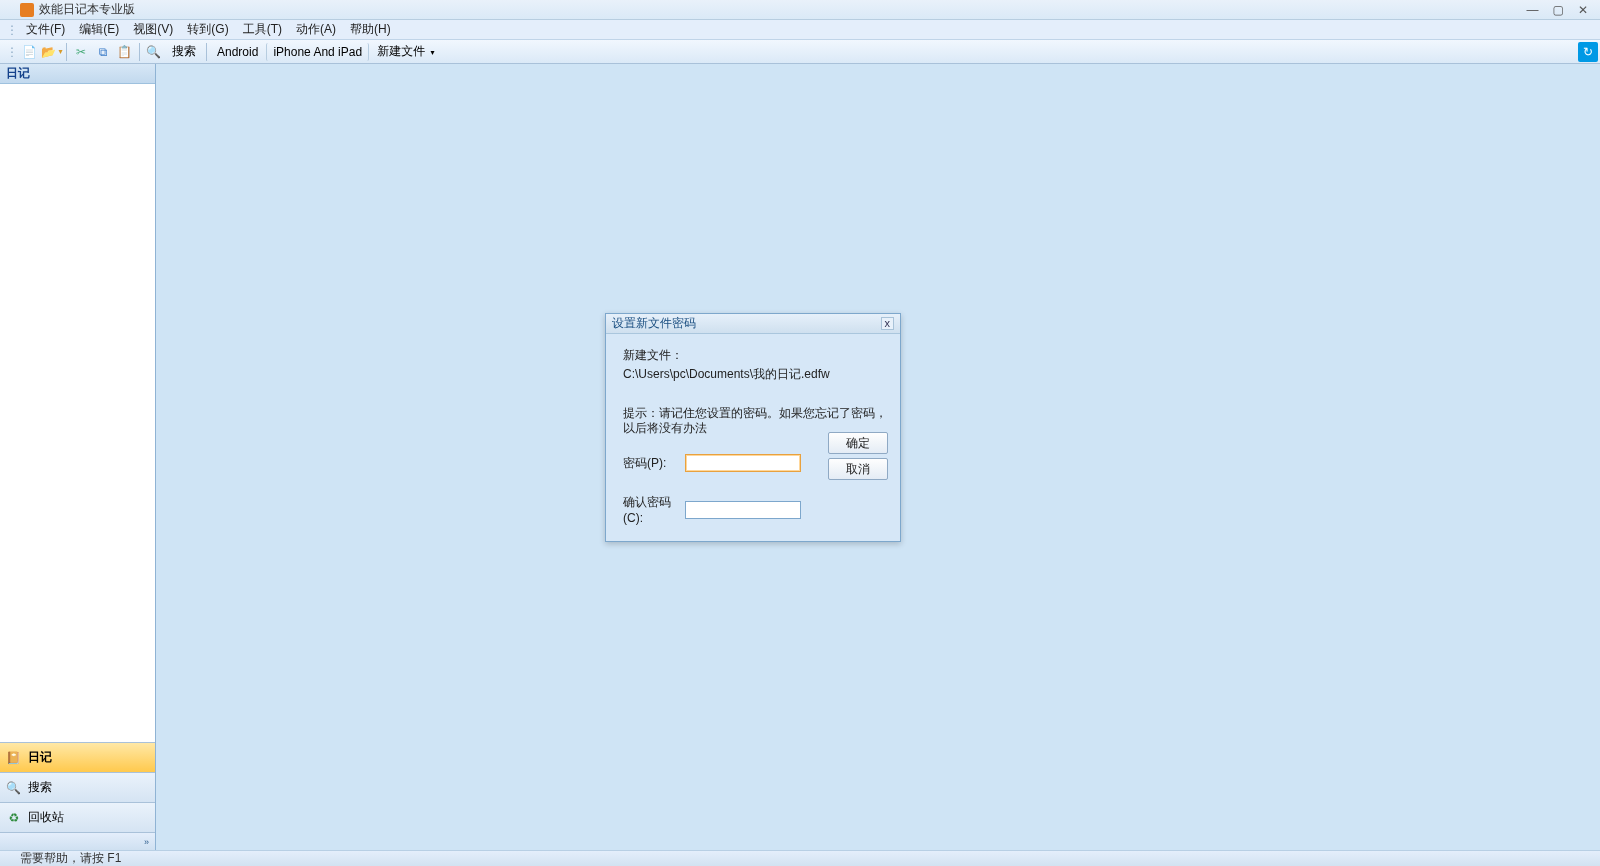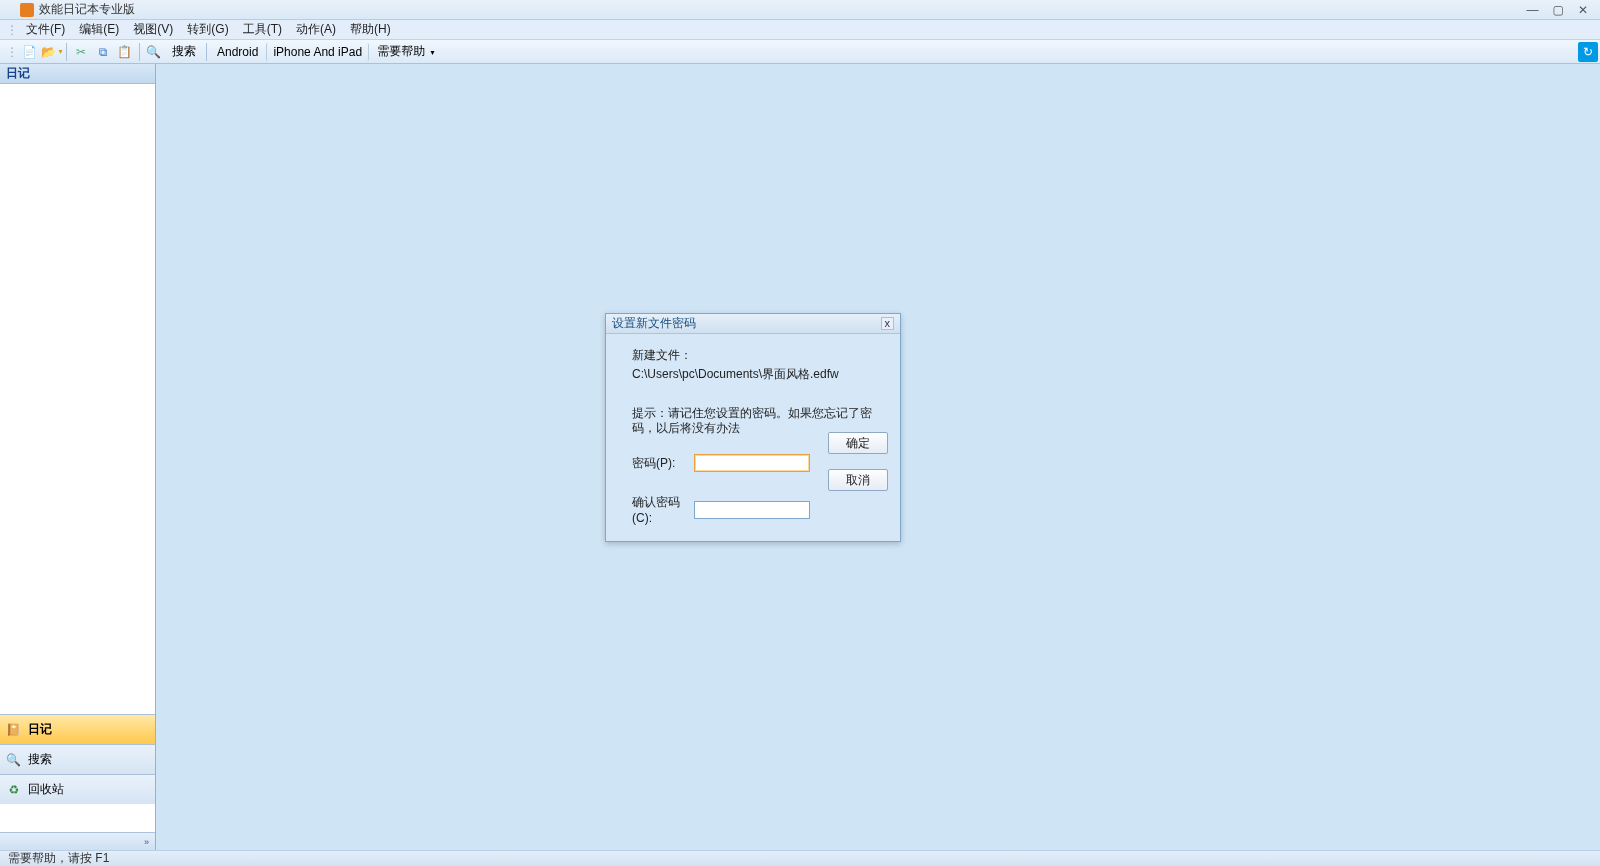--- a/index.html
+++ b/index.html
@@ -20,48 +20,48 @@
 .toolbar { height: 24px; background: linear-gradient(#f1f7fe,#dbe9f7); display: flex; align-items: center; padding-left: 6px; border-bottom: 1px solid #a9c1d9; gap: 2px; }
 .toolbar .divider { width: 1px; height: 18px; background: #a9c1d9; margin: 0 2px; }
 .tool-btn { width: 20px; height: 20px; display: flex; align-items: center; justify-content: center; border-radius: 2px; cursor: pointer; }
 .tool-text { padding: 2px 6px; cursor: pointer; border-radius:2px; }
 .tool-text.with-border { border-left: 1px solid #b7cde0; border-right: 1px solid #b7cde0; }
 .dropdown-arrow { font-size: 8px; margin-left: 2px; }
 .sync-btn { margin-left: auto; width: 20px; height: 20px; background: #0099e5; color:#fff; display:flex; align-items:center; justify-content:center; border-radius:2px; margin-right:2px; cursor:pointer; }
 
 
 .main { display: flex; height: calc(100% - 20px - 20px - 24px - 16px); }
-.sidebar { width: 156px; display: flex; flex-direction: column; background: #fff; border-right: 1px solid #8fb3d4; gap: 28px; }
+.sidebar { width: 156px; display: flex; flex-direction: column; background: #fff; border-right: 1px solid #8fb3d4; }
 .side-header { height: 20px; background: linear-gradient(#d7e7f6,#c2d9ee); border-bottom: 1px solid #9ec1de; padding-left: 6px; display:flex; align-items:center; font-weight: bold; color:#15428b; }
 .side-tree { flex: 1; background: #fff; }
 .nav-panel { }
 .nav-item { height: 30px; display: flex; align-items: center; padding-left: 6px; gap: 6px; border-top: 1px solid #a9c1d9; cursor: pointer; background: linear-gradient(#eaf2fb,#d5e4f3); }
 .nav-item.active { background: linear-gradient(#ffe8a6,#ffc94d); font-weight: bold; }
 .nav-item .nav-icon { width: 16px; height: 16px; display:flex; align-items:center; justify-content:center; }
 .nav-footer { height: 18px; background: linear-gradient(#e4eefb,#cfe0f1); border-top: 1px solid #a9c1d9; display:flex; align-items:center; justify-content:flex-end; padding-right:6px; cursor:pointer; }
 .nav-footer .chev { font-size: 9px; color:#2a5a8a; }
 
 .content { flex: 1; background: #cfe4f5; }
 
 
-.statusbar { height: 16px; background: linear-gradient(#e4eefb,#d2e2f1); border-top: 1px solid #b8cfe4; padding-left: 8px; display: flex; align-items: center; color:#333; }
+.statusbar { height: 16px; background: linear-gradient(#e4eefb,#d2e2f1); border-top: 1px solid #b8cfe4; padding-left: 20px; display: flex; align-items: center; color:#333; }
 
 
 .dialog { position: absolute; left: 605px; top: 313px; width: 296px; background: #d6e7f7; border: 1px solid #7da7cc; box-shadow: 0 2px 6px rgba(0,0,0,0.2); }
 .dialog-title { height: 20px; background: linear-gradient(#e6f0fa,#cfe0ef); display: flex; align-items: center; padding: 0 6px; border-bottom: 1px solid #aac6dd; }
 .dialog-title .dt-text { color: #1a4e80; }
 .dialog-title .close { margin-left: auto; cursor: pointer; color: #335; font-size: 11px; padding: 0 3px; border:1px solid #a8c2d8; background:#e8f1fa; line-height:11px; }
-.dialog-body { padding: 14px 12px 16px 26px; color: #222; position:relative; }
+.dialog-body { padding: 14px 12px 16px 17px; color: #222; position:relative; }
 .dialog-body .line { margin-bottom: 4px; line-height: 15px; }
 .dialog-body .gap { height: 10px; }
 .form-row { display: flex; align-items: center; margin-top: 10px; gap: 2px; }
 .form-row label { width: 60px; text-align: left; }
 .form-row input { width: 116px; height: 18px; border: 1px solid #7da7cc; background: #fff; padding: 0 2px; }
 .form-row input.focus { border-color: #e8a13f; box-shadow: inset 0 0 0 1px #ffd79a; }
-.dlg-btns { position: absolute; right: 12px; top: 98px; display:flex; flex-direction:column; gap:15px; }
+.dlg-btns { position: absolute; right: 12px; top: 98px; display:flex; flex-direction:column; gap:4px; }
 .dlg-btn { width: 60px; height: 22px; background: linear-gradient(#fefefe,#e4ecf5); border: 1px solid #8fa9c4; border-radius:2px; cursor:pointer; display:flex; align-items:center; justify-content:center; }
 
 
 .watermark { position:absolute; left:620px; top:360px; font-size:50px; color:rgba(120,120,120,0.2); font-weight:bold; pointer-events:none; display:flex; flex-direction:column; align-items:center; }
 .watermark .lock { width:60px; height:50px; border:8px solid rgba(120,120,120,0.18); border-radius:10px; position:relative; }
 .watermark .site { font-size:18px; letter-spacing:1px; margin-top:-4px; }
 
 
 .ic-new { color:#e7a000; }
 .ic-open { color:#d79b2a; }
@@ -103,21 +103,21 @@
   <div class="divider"></div>
   <div class="tool-btn ic-cut">✂</div>
   <div class="tool-btn ic-copy">⧉</div>
   <div class="tool-btn ic-paste">📋</div>
   <div class="divider"></div>
   <div class="tool-btn ic-search">🔍</div>
   <div class="tool-text">搜索</div>
   <div class="divider"></div>
   <div class="tool-text">Android</div>
   <div class="tool-text with-border">iPhone And iPad</div>
-  <div class="tool-text"><span>需要帮助</span> <span class="dropdown-arrow">▾</span></div>
+  <div class="tool-text"><span>新建文件</span> <span class="dropdown-arrow">▾</span></div>
   <div class="sync-btn">↻</div>
 </div>
 
 <div class="main">
   <div class="sidebar">
     <div class="side-header">日记</div>
     <div class="side-tree"></div>
     <div class="nav-panel">
       <div class="nav-item active">
         <span class="nav-icon ic-diary">📔</span>
@@ -151,21 +151,21 @@
   <div class="site">anxz.com</div>
 </div>
 
 <div class="dialog">
   <div class="dialog-title">
     <span class="dt-text">设置新文件密码</span>
     <span class="close">x</span>
   </div>
   <div class="dialog-body">
     <div class="line">新建文件：</div>
-    <div class="line">C:\Users\pc\Documents\界面风格.edfw</div>
+    <div class="line">C:\Users\pc\Documents\我的日记.edfw</div>
     <div class="gap"></div>
     <div class="gap"></div>
     <div class="line">提示：请记住您设置的密码。如果您忘记了密码，以后将没有办法</div>
 
     <div class="dlg-btns">
       <div class="dlg-btn">
           <span>确定</span>
         </div>
       <div class="dlg-btn">
           <span>取消</span>

